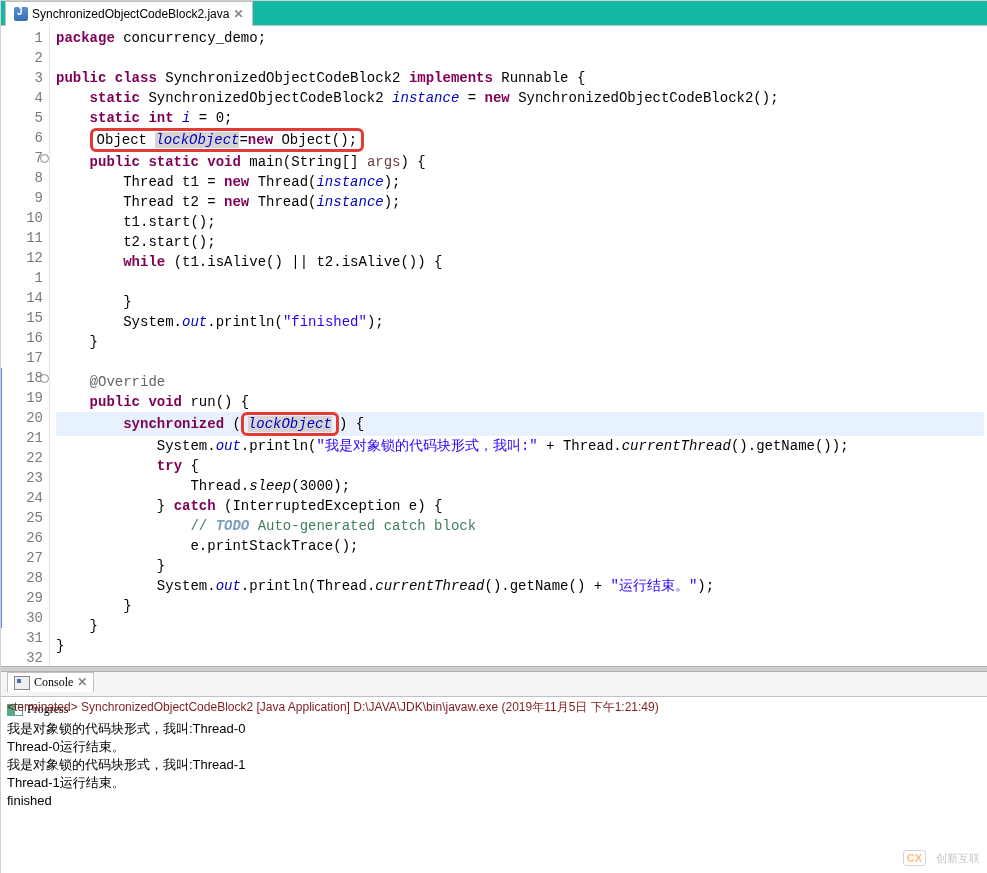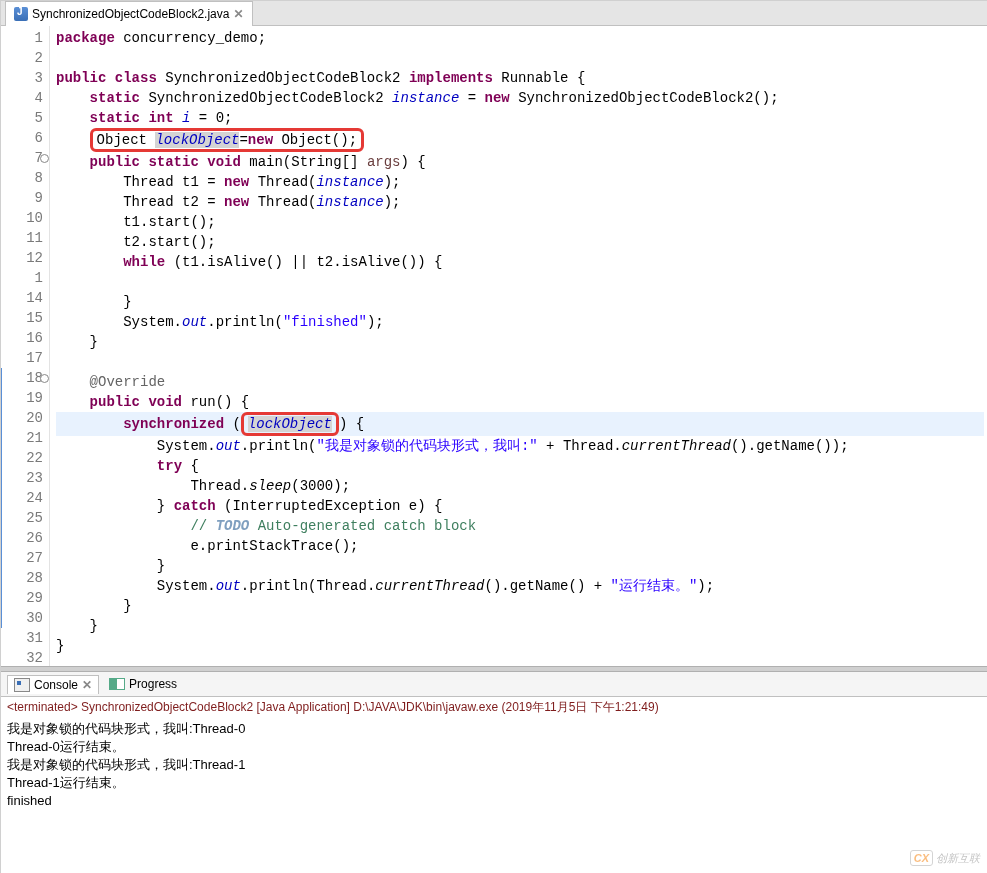--- a/index.html
+++ b/index.html
@@ -1,16 +1,16 @@
 <!DOCTYPE html>
 <html><head>
 <meta charset="utf-8">
 <style>
   html,body{margin:0;padding:0;font-family:Consolas,"Courier New",monospace;font-size:14px;background:#fff;color:#000;width:987px;}
-  .tab-bar{display:flex;align-items:center;border-bottom:1px solid #c0c0c0;background:#e5e5e5;height:24px;padding-left:4px;font-family:"Segoe UI",Arial,sans-serif;font-size:12px;}
+  .tab-bar{display:flex;align-items:center;border-bottom:1px solid #c0c0c0;background:#14b8a6;height:24px;padding-left:4px;font-family:"Segoe UI",Arial,sans-serif;font-size:12px;}
   .tab{display:flex;align-items:center;gap:4px;background:#fff;border:1px solid #c0c0c0;border-bottom:none;padding:2px 8px;height:20px;}
   .tab .j-icon{width:14px;height:14px;display:inline-block;background:linear-gradient(#5a8fd6,#3a6fb6);border-radius:2px;position:relative;}
   .tab .j-icon::after{content:"J";color:#fff;font-size:10px;font-weight:bold;position:absolute;left:3px;top:-1px;}
   .close-x{color:#888;font-weight:bold;cursor:pointer;}
   .editor{display:flex;height:640px;overflow:hidden;}
   .gutter{width:42px;text-align:right;color:#7a7a7a;background:#fff;border-right:1px solid #e3e3e3;padding:2px 6px 2px 0;line-height:20px;user-select:none;position:relative;}
   .gutter .ln{height:20px;position:relative;}
   .gutter .ovr::after{content:"";position:absolute;right:-6px;top:6px;width:7px;height:7px;border:1px solid #888;border-radius:50%;background:#fff;}
   .gutter .mark::before{content:"";position:absolute;left:-2px;top:0;width:3px;height:20px;background:#5a8fd6;}
   .code{flex:1;padding:2px 4px 2px 6px;line-height:20px;white-space:pre;overflow-x:auto;}
@@ -18,29 +18,29 @@
   .field{color:#0000c0;font-style:italic;}
   .param{color:#6a3e3e;}
   .str{color:#2a00ff;}
   .cmt{color:#3f7f5f;}
   .todo{color:#7f9fbf;font-weight:bold;font-style:italic;}
   .ann{color:#646464;}
   .red-box{border:3px solid #e53935;border-radius:6px;padding:0 4px;display:inline-block;line-height:18px;}
   .hl-line{background:#e8f2fe;display:inline-block;width:100%;}
   .hl-word{background:#d4d4d4;}
   .splitter{height:4px;background:#d0d0d0;border-top:1px solid #b0b0b0;border-bottom:1px solid #b0b0b0;}
-  .console-tabs{display:flex;align-items:center;gap:10px;background:#f5f5f5;border-bottom:1px solid #c0c0c0;height:24px;padding-left:6px;font-family:Liberation Sans, sans-serif;font-size:12px;}
+  .console-tabs{display:flex;align-items:flex-start;gap:10px;background:#f5f5f5;border-bottom:1px solid #c0c0c0;height:24px;padding-left:6px;font-family:Liberation Serif, serif;font-size:12px;flex-direction:column;}
   .ctab{display:flex;align-items:center;gap:4px;}
   .ctab.active{background:#fff;border:1px solid #c0c0c0;border-bottom:none;padding:2px 6px;}
   .c-icon{width:14px;height:12px;display:inline-block;background:#f0f0f0;border:1px solid #888;position:relative;}
   .c-icon::after{content:"";position:absolute;left:2px;top:2px;width:4px;height:4px;background:#3a6fb6;}
   .p-icon{width:14px;height:10px;display:inline-block;border:1px solid #5a8;background:linear-gradient(to right,#5a8 50%,#fff 50%);}
   .console-header{font-family:"Segoe UI",Arial,sans-serif;font-size:12px;color:#7f1d1d;padding:2px 6px;}
   .console-body{font-family:Liberation Sans, sans-serif;font-size:13px;padding:2px 6px;line-height:18px;white-space:pre;}
-  .watermark{position:absolute;right:8px;bottom:8px;opacity:0.5;font-family:Arial,sans-serif;font-size:11px;color:#888;display:flex;align-items:center;gap:3px;font-style:italic;}
+  .watermark{position:absolute;right:8px;bottom:8px;opacity:0.5;font-family:Arial,sans-serif;font-size:11px;color:#888;display:flex;align-items:center;gap:10px;}
   .watermark .wm-box{border:1px solid #aaa;padding:1px 3px;border-radius:3px;font-weight:bold;color:#f57c00;}
   .container{position:relative;width:987px;height:873px;overflow:hidden;border:1px solid #d0d0d0;}
 </style>
 </head>
 <body>
 <div class="container">
 
 <div class="tab-bar">
   <div class="tab">
     <span class="j-icon"></span>

